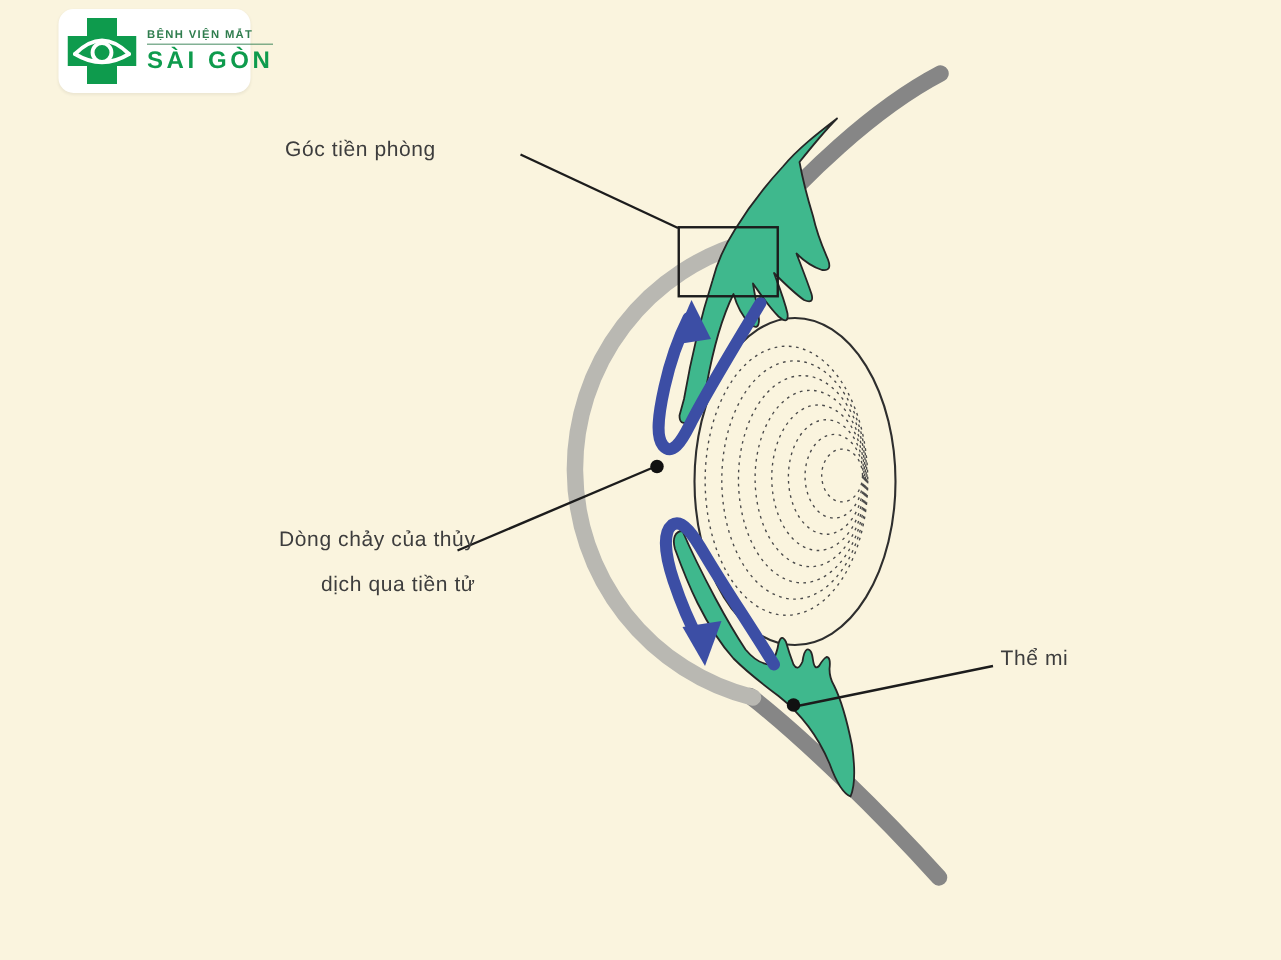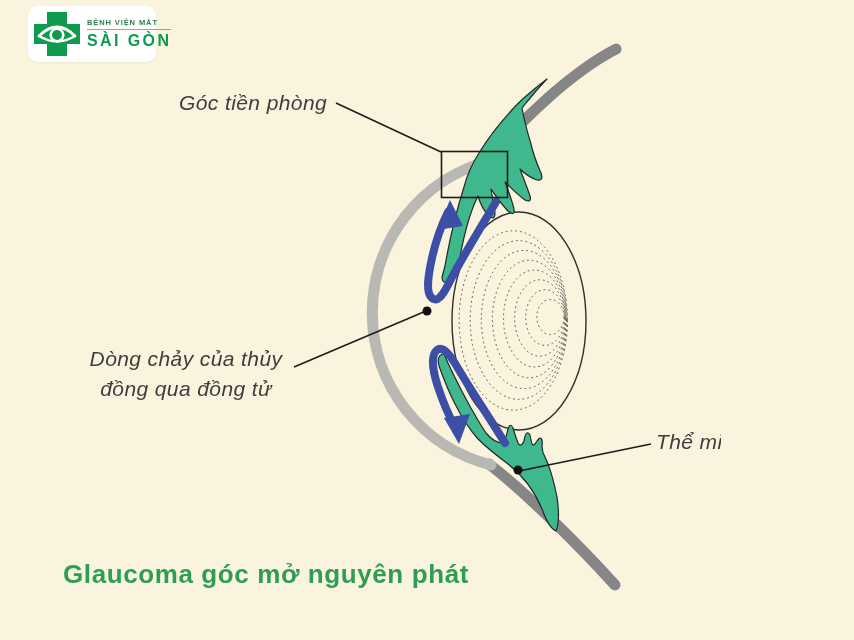--- a/index.html
+++ b/index.html
@@ -1,38 +1,39 @@
 <!DOCTYPE html>
 <html style="--c-background: #FAF4DE; --c-sclera-gray: #868686; --c-cornea-gray: #B9B8B2; --c-ciliary-green: #3FB88D; --c-flow-blue: #3C4EA5; --c-outline-dark: #262626; --c-title-green: #2E9E55; --c-logo-green: #0E9B4D; --c-logo-text-green: #2F7D4E; --c-label-text: #3D3D3D;"><head>
 <meta charset="utf-8">
 <style>
   html,body{margin:0;padding:0;}
   body{background:var(--c-background,#FAF4DE);}
   .canvas{
     position:relative;width:721px;height:640px;overflow:hidden;
     background:var(--c-background,#FAF4DE);
     font-family:"Liberation Sans","DejaVu Sans",sans-serif;
+    margin-left:11px;
   }
   svg.diagram{position:absolute;left:0;top:0;}
 
   
   .sclera{stroke:var(--c-sclera-gray);stroke-width:11;fill:none;stroke-linecap:round;}
   .cornea{stroke:var(--c-cornea-gray);stroke-width:11;fill:none;stroke-linecap:round;}
   .green-body{fill:var(--c-ciliary-green);stroke:var(--c-outline-dark);stroke-width:1.2;stroke-linejoin:round;}
   .blue-arm{stroke:var(--c-flow-blue);stroke-width:8;fill:none;stroke-linecap:round;stroke-linejoin:round;}
   .blue-head{fill:var(--c-flow-blue);stroke:none;}
   .lens-outline{fill:var(--c-background);stroke:#2e2e2e;stroke-width:1.4;}
   .lens-ring{fill:none;stroke:#4a4a4a;stroke-width:0.9;stroke-dasharray:1.8 3;}
   .annot-line{stroke:#1c1c1c;stroke-width:1.6;fill:none;}
   .annot-box{stroke:#1c1c1c;stroke-width:1.6;fill:none;}
   .annot-dot{fill:#111;stroke:none;}
 
   
-  .label{position:absolute;color:var(--c-label-text);font-size:21px;letter-spacing:.4px;white-space:nowrap;font-style:italic;}
-  #label-aqueous{text-align:center;width:240px;line-height:30px;white-space:normal;}
+  .label{position:absolute;color:var(--c-label-text);font-size:14px;letter-spacing:.4px;white-space:nowrap;}
+  #label-aqueous{text-align:right;width:240px;line-height:30px;white-space:normal;}
   .title{
     position:absolute;left:63px;top:559px;
     font-size:26px;font-weight:bold;letter-spacing:.6px;
     color:var(--c-title-green);white-space:nowrap;
   }
 
   
   .logo{
     position:absolute;left:28px;top:6px;width:128px;height:56px;
     background:#ffffff;border-radius:10px;
@@ -153,19 +154,18 @@
       <div class="logo-small">BỆNH VIỆN MẮT</div>
       <div class="logo-rule"></div>
       <div class="logo-big">SÀI GÒN</div>
     </div>
   </div>
 
   <div class="label" id="label-angle" style="left:179px;top:91px;">Góc tiền phòng</div>
 
   <div class="label" id="label-aqueous" style="left:66px;top:344px;">
     <div>Dòng chảy của thủy</div>
-    <div>đồng qua đồng tử</div>
+    <div>dịch qua tiền tử</div>
   </div>
 
   <div class="label" id="label-ciliary" style="left:656px;top:430px;text-align:center;">Thể mi</div>
 
-  <div class="title">Glaucoma góc mở nguyên phát</div>
 </div>
 
 </body></html>

